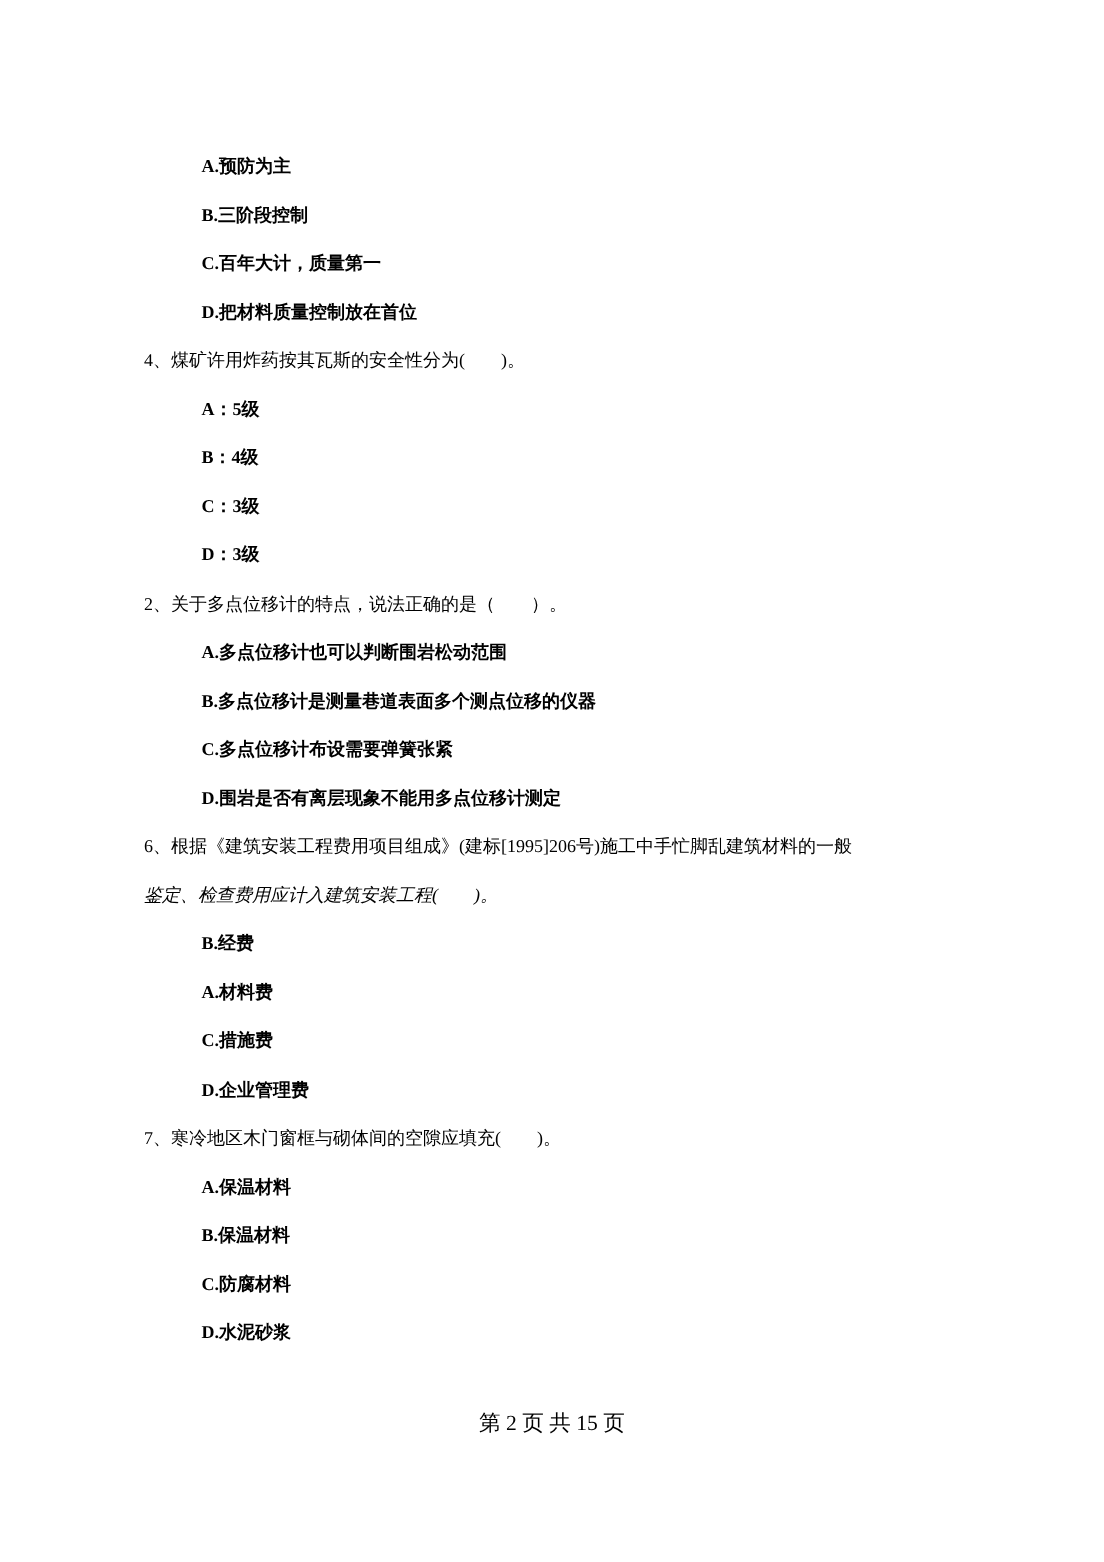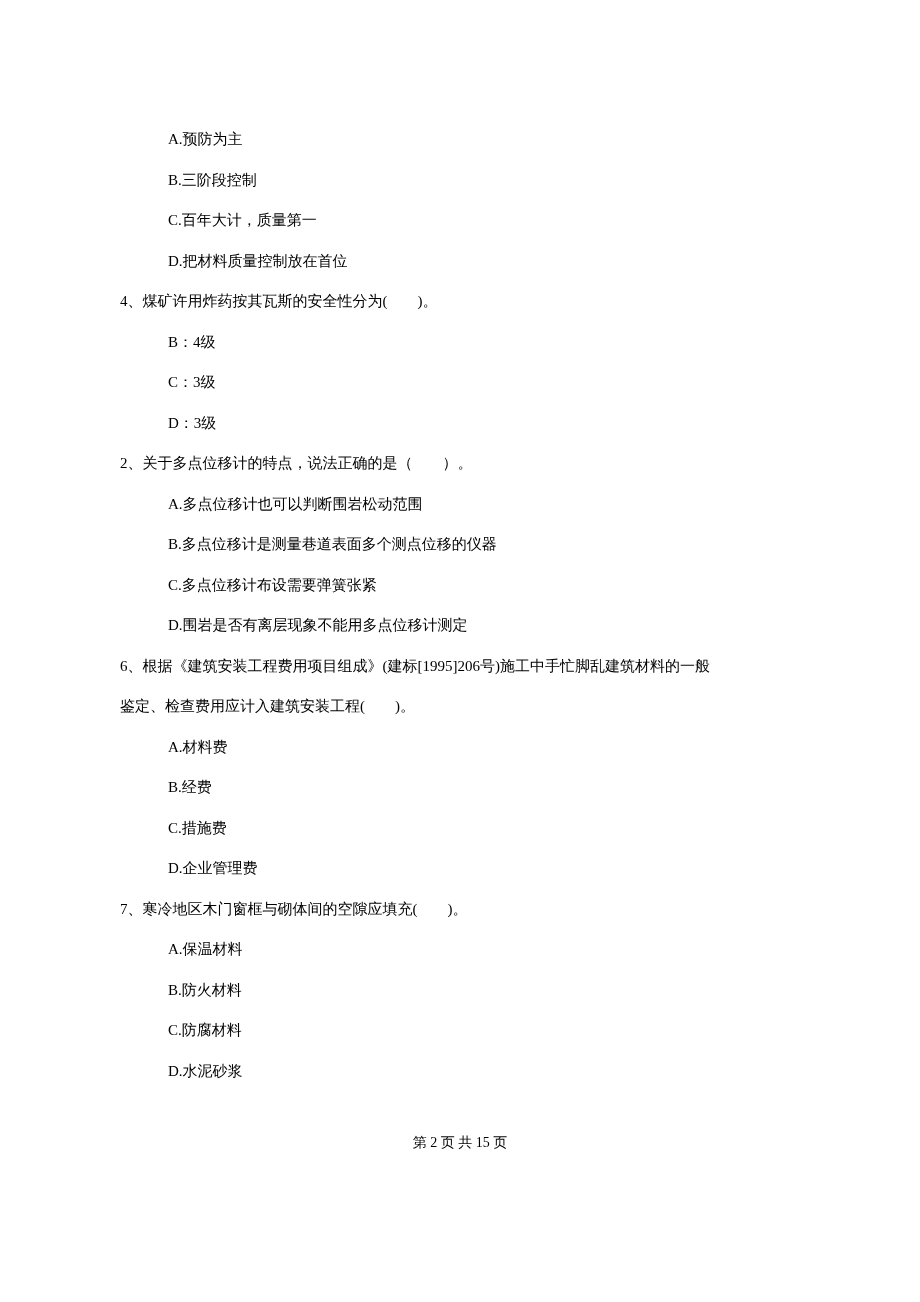--- a/index.html
+++ b/index.html
@@ -10,61 +10,64 @@
     font-size: 15px;
     color: #000000;
     line-height: 1.5;
     width: 920px;
   }
   .page {
     padding: 110px 120px 50px 120px;
   }
   .option {
     margin: 18px 0 18px 48px;
+    font-weight: bold;
   }
   .question {
     margin: 18px 0 18px 0;
   }
   .question-cont {
     margin: 18px 0 18px 0;
+    font-style: italic;
   }
   .footer {
     text-align: center;
     margin-top: 50px;
-    font-size: 14px;
+    font-size: 18px;
   }
 </style>
 </head>
 <body>
 
 <div class="page">
 
   <div class="option">A.预防为主</div>
   <div class="option">B.三阶段控制</div>
   <div class="option">C.百年大计，质量第一</div>
   <div class="option">D.把材料质量控制放在首位</div>
 
   <div class="question">4、煤矿许用炸药按其瓦斯的安全性分为(　　)。</div>
+  <div class="option">A：5级</div>
   <div class="option">B：4级</div>
   <div class="option">C：3级</div>
   <div class="option">D：3级</div>
 
   <div class="question">2、关于多点位移计的特点，说法正确的是（　　）。</div>
   <div class="option">A.多点位移计也可以判断围岩松动范围</div>
   <div class="option">B.多点位移计是测量巷道表面多个测点位移的仪器</div>
   <div class="option">C.多点位移计布设需要弹簧张紧</div>
   <div class="option">D.围岩是否有离层现象不能用多点位移计测定</div>
 
   <div class="question">6、根据《建筑安装工程费用项目组成》(建标[1995]206号)施工中手忙脚乱建筑材料的一般</div>
   <div class="question-cont">鉴定、检查费用应计入建筑安装工程(　　)。</div>
+  <div class="option">B.经费</div>
   <div class="option">A.材料费</div>
-  <div class="option">B.经费</div>
   <div class="option">C.措施费</div>
   <div class="option">D.企业管理费</div>
 
   <div class="question">7、寒冷地区木门窗框与砌体间的空隙应填充(　　)。</div>
   <div class="option">A.保温材料</div>
-  <div class="option">B.防火材料</div>
+  <div class="option">B.保温材料</div>
   <div class="option">C.防腐材料</div>
   <div class="option">D.水泥砂浆</div>
 
   <div class="footer">第 2 页 共 15 页</div>
 </div>
 
 </body></html>

